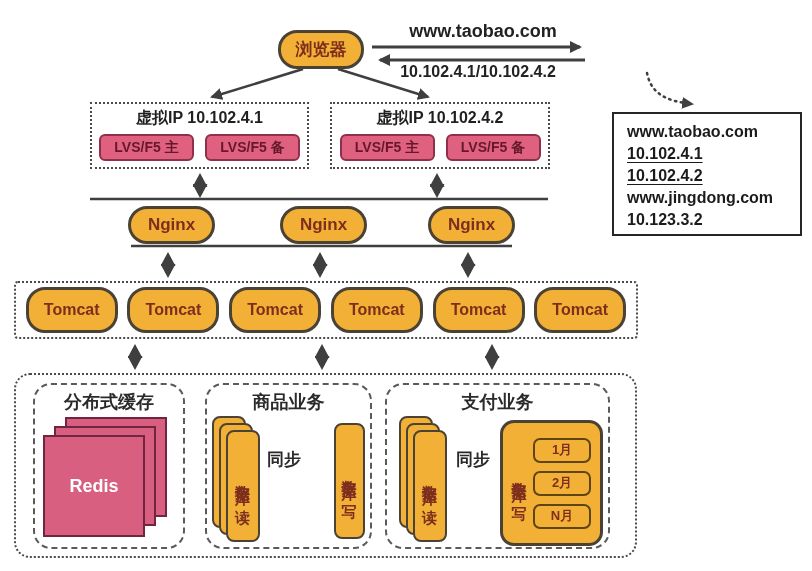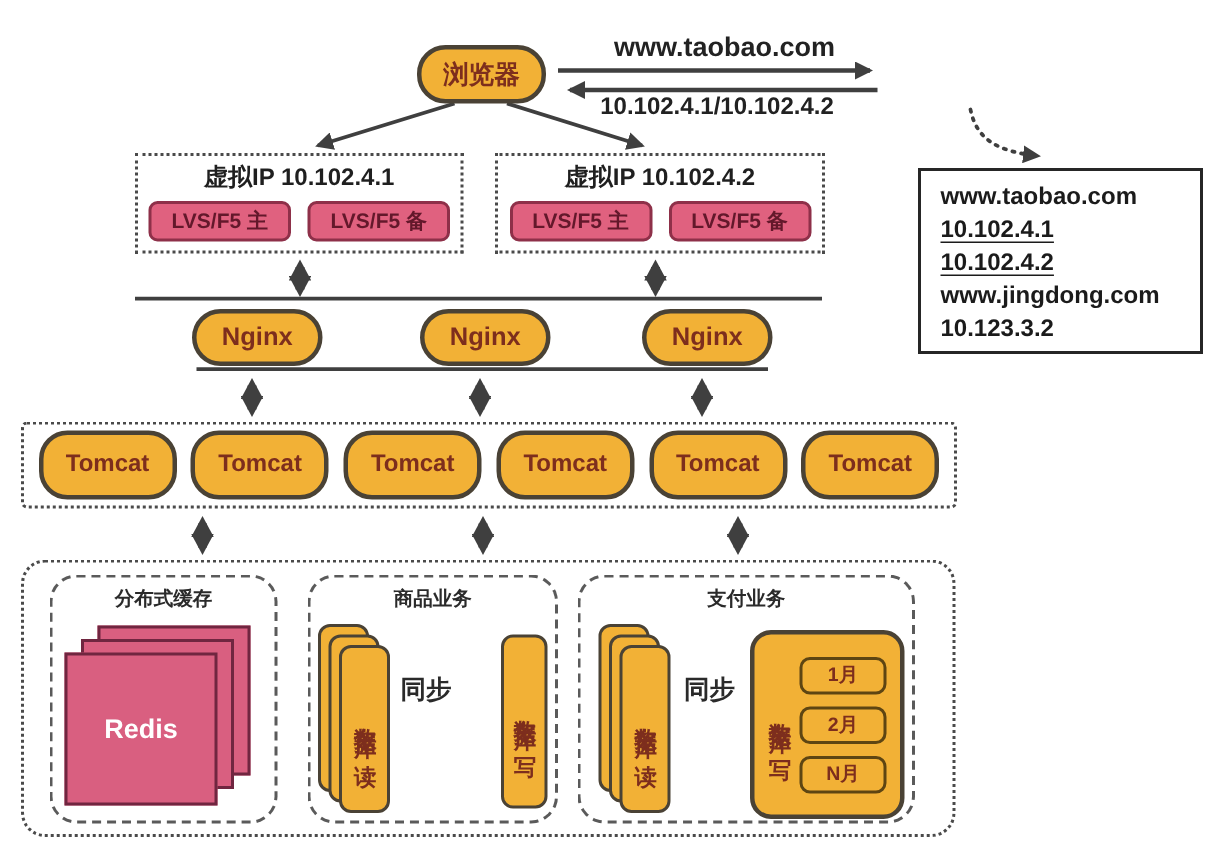--- a/index.html
+++ b/index.html
@@ -18,21 +18,21 @@
     font-weight:bold;display:flex;align-items:center;justify-content:center;font-size:14px;
     width:95px;height:27px;box-sizing:border-box;
   }
   .vipbox{border:2px dotted #4A4A4A;background:#fff;display:flex;flex-direction:column;align-items:center;text-align:right;}
   .viptitle{font-weight:bold;font-size:16px;color:#1F1F1F;margin-top:4px;}
   .viprow{display:flex;gap:11px;margin-top:5px;}
   .dotted-box{border:2px dotted #4A4A4A;border-radius:4px;}
   .tomcat-row{display:flex;align-items:center;justify-content:space-evenly;}
   .tomcat-row .ybox{width:86px;height:40px;font-size:16px;}
   .dashed-round{border:2px dashed #5A5A5A;border-radius:18px;background:#fff;}
-  .sec-title{font-weight:bold;font-size:13px;color:#2A2A2A;text-align:center;z-index:3;}
+  .sec-title{font-weight:bold;font-size:18px;color:#2A2A2A;text-align:center;z-index:3;}
   .lbl{font-weight:bold;color:#222222;text-align:center;}
   .stacklayer{
     position:absolute;background:#F2B136;border:2.5px solid #4A4235;border-radius:8px;
     box-sizing:border-box;display:flex;align-items:center;justify-content:center;
   }
   .redis-sq{position:absolute;background:#D95F80;border:2.5px solid #702640;box-sizing:border-box;
     display:flex;align-items:center;justify-content:center;}
   .vtext{
     writing-mode:vertical-rl;text-orientation:upright;font-weight:bold;color:#7D2E1D;
     font-size:15px;letter-spacing:2px;line-height:1;

